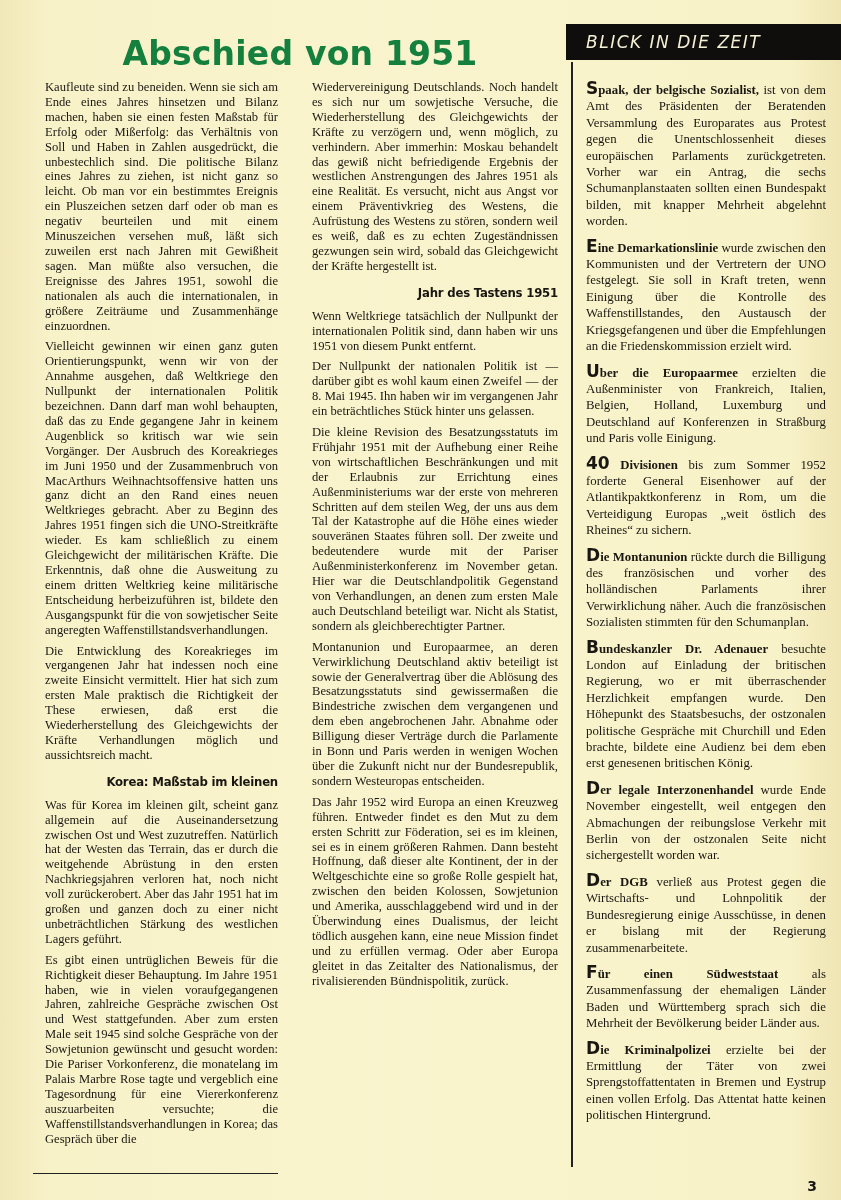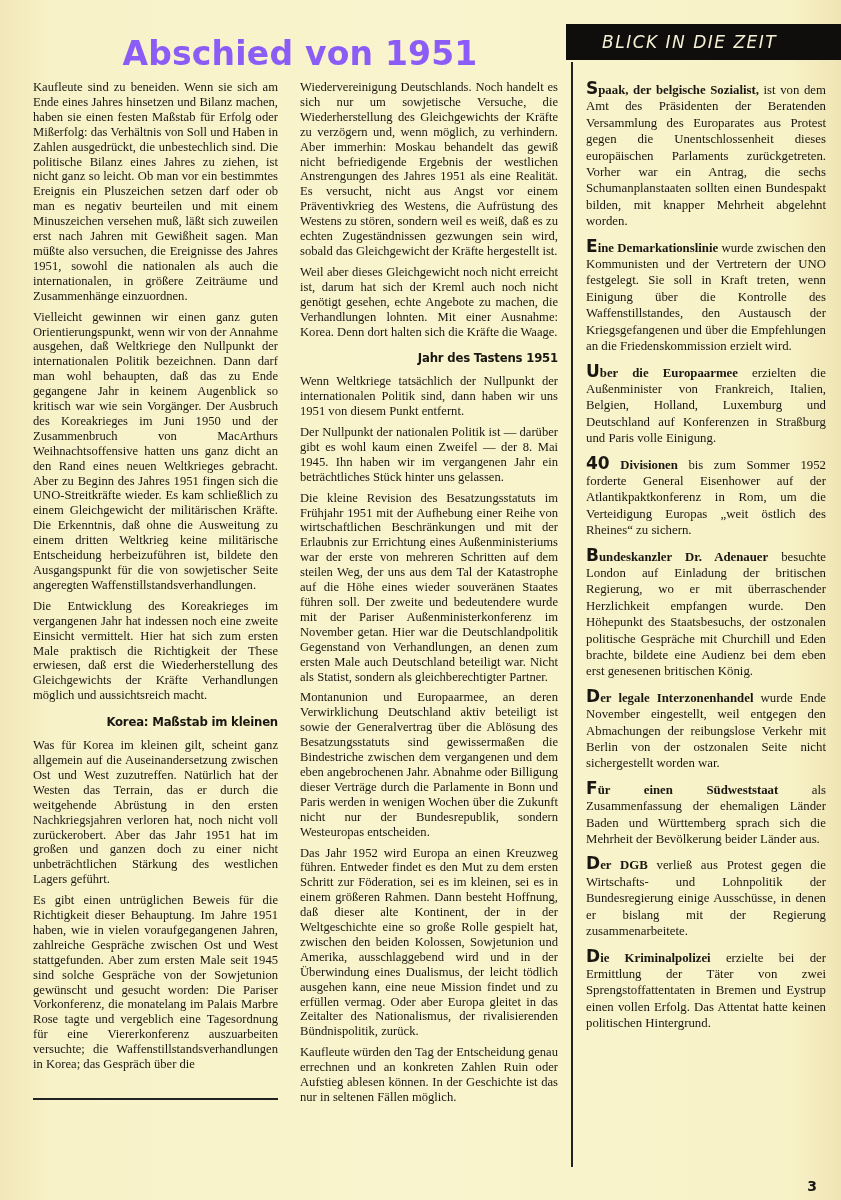--- a/index.html
+++ b/index.html
@@ -11,36 +11,36 @@
     color: #1a1712;
   }
   .page-bg {
     position: absolute; inset: 0;
     background: linear-gradient(90deg, #f1e7b8 0%, #f8f2c9 6%, #f9f4cd 50%, #f8f2c8 94%, #efe4b3 100%);
   }
   .title {
     position: absolute; left: 120px; top: 12px; width: 360px;
     text-align: center;
     font-family: "DejaVu Sans", sans-serif; font-weight: bold;
-    font-size: 33px; letter-spacing: 0.2px; color: #8b5cf6;
+    font-size: 33px; letter-spacing: 0.2px; color: #15803d;
   }
   .sidebar-header {
     position: absolute; left: 566px; top: 24px; width: 275px; height: 36px;
     background: #0f0e0c; color: #f5f0d5;
     font-family: "DejaVu Sans", sans-serif; font-size: 17px; font-style: italic;
-    letter-spacing: 1.5px; line-height: 36px; padding-left: 36px; box-sizing: border-box;
+    letter-spacing: 1.5px; line-height: 36px; padding-left: 20px; box-sizing: border-box;
   }
   .divider-v {
     position: absolute; left: 571px; top: 62px; width: 1.5px; height: 1105px; background: #222;
   }
   .col {
     position: absolute; top: 80px; font-size: 12.6px; line-height: 14.9px;
     text-align: justify; hyphens: manual;
   }
-  .col p { margin: 0 0 6px 0; }
+  .col p { margin: 0 0 6px 12px; }
   .col-1 { left: 33px; width: 245px; }
   .col-2 { left: 300px; width: 258px; }
   .col-3 { left: 586px; width: 240px; font-size: 12.8px; line-height: 16.4px; }
   .col-3 p { margin: 0 0 8px 0; }
   .subhead {
     font-family: "DejaVu Sans Condensed", "DejaVu Sans", sans-serif; font-weight: bold;
     text-align: right; font-size: 13px; margin: 12px 0 8px 0; letter-spacing: -0.2px;
   }
   .rule-h { height: 1.5px; background: #222; margin: 26px 0 0 0; }
   .lead-cap { font-family: "DejaVu Sans", sans-serif; font-weight: bold; font-size: 17px; }
@@ -65,36 +65,35 @@
   <p>Die Entwicklung des Koreakrieges im vergangenen Jahr hat indessen noch eine zweite Einsicht vermittelt. Hier hat sich zum ersten Male praktisch die Richtigkeit der These erwiesen, daß erst die Wiederherstellung des Gleichgewichts der Kräfte Verhandlungen möglich und aussichtsreich macht.</p>
   <div class="subhead">Korea: Maßstab im kleinen</div>
   <p>Was für Korea im kleinen gilt, scheint ganz allgemein auf die Auseinandersetzung zwischen Ost und West zuzutreffen. Natürlich hat der Westen das Terrain, das er durch die weitgehende Abrüstung in den ersten Nachkriegsjahren verloren hat, noch nicht voll zurückerobert. Aber das Jahr 1951 hat im großen und ganzen doch zu einer nicht unbeträchtlichen Stärkung des westlichen Lagers geführt.</p>
   <p>Es gibt einen untrüglichen Beweis für die Richtigkeit dieser Behauptung. Im Jahre 1951 haben, wie in vielen voraufgegangenen Jahren, zahlreiche Gespräche zwischen Ost und West stattgefunden. Aber zum ersten Male seit 1945 sind solche Gespräche von der Sowjetunion gewünscht und gesucht worden: Die Pariser Vorkonferenz, die monatelang im Palais Marbre Rose tagte und vergeblich eine Tagesordnung für eine Viererkonferenz auszuarbeiten versuchte; die Waffenstillstandsverhandlungen in Korea; das Gespräch über die</p>
   <div class="rule-h"></div>
 
 </div>
 
 <div class="col col-2">
   <p>Wiedervereinigung Deutschlands. Noch handelt es sich nur um sowjetische Versuche, die Wiederherstellung des Gleichgewichts der Kräfte zu verzögern und, wenn möglich, zu verhindern. Aber immerhin: Moskau behandelt das gewiß nicht befriedigende Ergebnis der westlichen Anstrengungen des Jahres 1951 als eine Realität. Es versucht, nicht aus Angst vor einem Präventivkrieg des Westens, die Aufrüstung des Westens zu stören, sondern weil es weiß, daß es zu echten Zugeständnissen gezwungen sein wird, sobald das Gleichgewicht der Kräfte hergestellt ist.</p>
-  <p>Weil aber dieses Gleichgewicht noch nicht erreicht ist, darum hat sich der Kreml auch noch nicht genötigt gesehen, echte Angebote zu machen, die Verhandlungen lohnten. Mit einer Ausnahme: Korea. Denn dort halten sich die Kräfte die Waage.</p>
   <div class="subhead">Jahr des Tastens 1951</div>
   <p>Wenn Weltkriege tatsächlich der Nullpunkt der internationalen Politik sind, dann haben wir uns 1951 von diesem Punkt entfernt.</p>
   <p>Der Nullpunkt der nationalen Politik ist — darüber gibt es wohl kaum einen Zweifel — der 8. Mai 1945. Ihn haben wir im vergangenen Jahr ein beträchtliches Stück hinter uns gelassen.</p>
   <p>Die kleine Revision des Besatzungsstatuts im Frühjahr 1951 mit der Aufhebung einer Reihe von wirtschaftlichen Beschränkungen und mit der Erlaubnis zur Errichtung eines Außenministeriums war der erste von mehreren Schritten auf dem steilen Weg, der uns aus dem Tal der Katastrophe auf die Höhe eines wieder souveränen Staates führen soll. Der zweite und bedeutendere wurde mit der Pariser Außenministerkonferenz im November getan. Hier war die Deutschlandpolitik Gegenstand von Verhandlungen, an denen zum ersten Male auch Deutschland beteiligt war. Nicht als Statist, sondern als gleichberechtigter Partner.</p>
   <p>Montanunion und Europaarmee, an deren Verwirklichung Deutschland aktiv beteiligt ist sowie der Generalvertrag über die Ablösung des Besatzungsstatuts sind gewissermaßen die Bindestriche zwischen dem vergangenen und dem eben angebrochenen Jahr. Abnahme oder Billigung dieser Verträge durch die Parlamente in Bonn und Paris werden in wenigen Wochen über die Zukunft nicht nur der Bundesrepublik, sondern Westeuropas entscheiden.</p>
   <p>Das Jahr 1952 wird Europa an einen Kreuzweg führen. Entweder findet es den Mut zu dem ersten Schritt zur Föderation, sei es im kleinen, sei es in einem größeren Rahmen. Dann besteht Hoffnung, daß dieser alte Kontinent, der in der Weltgeschichte eine so große Rolle gespielt hat, zwischen den beiden Kolossen, Sowjetunion und Amerika, ausschlaggebend wird und in der Überwindung eines Dualismus, der leicht tödlich ausgehen kann, eine neue Mission findet und zu erfüllen vermag. Oder aber Europa gleitet in das Zeitalter des Nationalismus, der rivalisierenden Bündnispolitik, zurück.</p>
-  <p>Kaufleute würden den Tag der Entscheidung genau errechnen und an konkreten Zahlen Ruin oder Aufstieg ablesen können. In der Geschichte ist das nur in seltenen Fällen möglich.</p>
 
 </div>
 
 <div class="col col-3">
   <p><span class="lead-cap">S</span><span class="lead-bold">paak, der belgische Sozialist,</span><span> ist von dem Amt des Präsidenten der Beratenden Versammlung des Europarates aus Protest gegen die Unentschlossenheit dieses europäischen Parlaments zurückgetreten. Vorher war ein Antrag, die sechs Schumanplanstaaten sollten einen Bundespakt bilden, mit knapper Mehrheit abgelehnt worden.</span></p>
   <p><span class="lead-cap">E</span><span class="lead-bold">ine Demarkationslinie</span><span> wurde zwischen den Kommunisten und der Vertretern der UNO festgelegt. Sie soll in Kraft treten, wenn Einigung über die Kontrolle des Waffenstillstandes, den Austausch der Kriegsgefangenen und über die Empfehlungen an die Friedenskommission erzielt wird.</span></p>
   <p><span class="lead-cap">U</span><span class="lead-bold">ber die Europaarmee</span><span> erzielten die Außenminister von Frankreich, Italien, Belgien, Holland, Luxemburg und Deutschland auf Konferenzen in Straßburg und Paris volle Einigung.</span></p>
   <p><span class="lead-cap">40</span><span class="lead-bold"> Divisionen</span><span> bis zum Sommer 1952 forderte General Eisenhower auf der Atlantikpaktkonferenz in Rom, um die Verteidigung Europas „weit östlich des Rheines“ zu sichern.</span></p>
+  <p><span class="lead-cap">D</span><span class="lead-bold">ie Montanunion</span><span> rückte durch die Billigung des französischen und vorher des holländischen Parlaments ihrer Verwirklichung näher. Auch die französischen Sozialisten stimmten für den Schumanplan.</span></p>
   <p><span class="lead-cap">B</span><span class="lead-bold">undeskanzler Dr. Adenauer</span><span> besuchte London auf Einladung der britischen Regierung, wo er mit überraschender Herzlichkeit empfangen wurde. Den Höhepunkt des Staatsbesuchs, der ostzonalen politische Gespräche mit Churchill und Eden brachte, bildete eine Audienz bei dem eben erst genesenen britischen König.</span></p>
   <p><span class="lead-cap">D</span><span class="lead-bold">er legale Interzonenhandel</span><span> wurde Ende November eingestellt, weil entgegen den Abmachungen der reibungslose Verkehr mit Berlin von der ostzonalen Seite nicht sichergestellt worden war.</span></p>
+  <p><span class="lead-cap">D</span><span class="lead-bold">er DGB</span><span> verließ aus Protest gegen die Wirtschafts- und Lohnpolitik der Bundesregierung einige Ausschüsse, in denen er bislang mit der Regierung zusammenarbeitete.</span></p>
   <p><span class="lead-cap">F</span><span class="lead-bold">ür einen Südweststaat</span><span> als Zusammenfassung der ehemaligen Länder Baden und Württemberg sprach sich die Mehrheit der Bevölkerung beider Länder aus.</span></p>
-  <p><span class="lead-cap">D</span><span class="lead-bold">er DGB</span><span> verließ aus Protest gegen die Wirtschafts- und Lohnpolitik der Bundesregierung einige Ausschüsse, in denen er bislang mit der Regierung zusammenarbeitete.</span></p>
   <p><span class="lead-cap">D</span><span class="lead-bold">ie Kriminalpolizei</span><span> erzielte bei der Ermittlung der Täter von zwei Sprengstoffattentaten in Bremen und Eystrup einen vollen Erfolg. Das Attentat hatte keinen politischen Hintergrund.</span></p>
 </div>
 
 <div class="page-num">3</div>
 
 </body></html>

